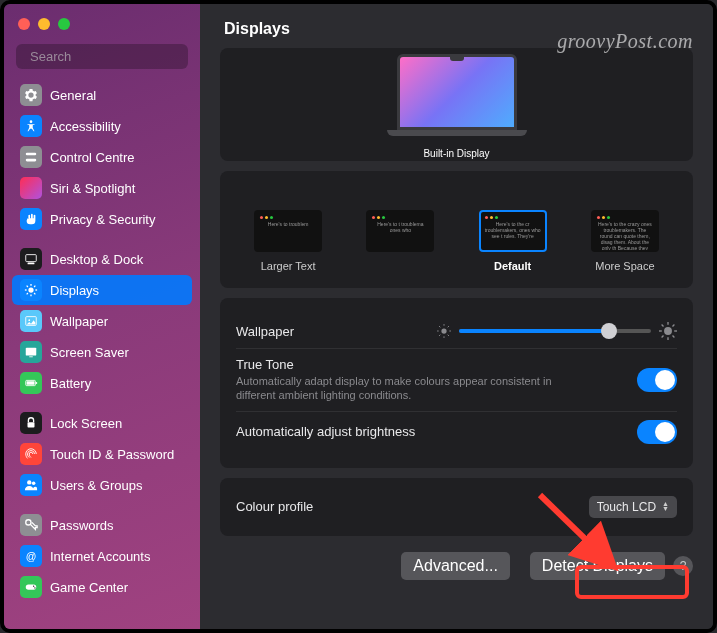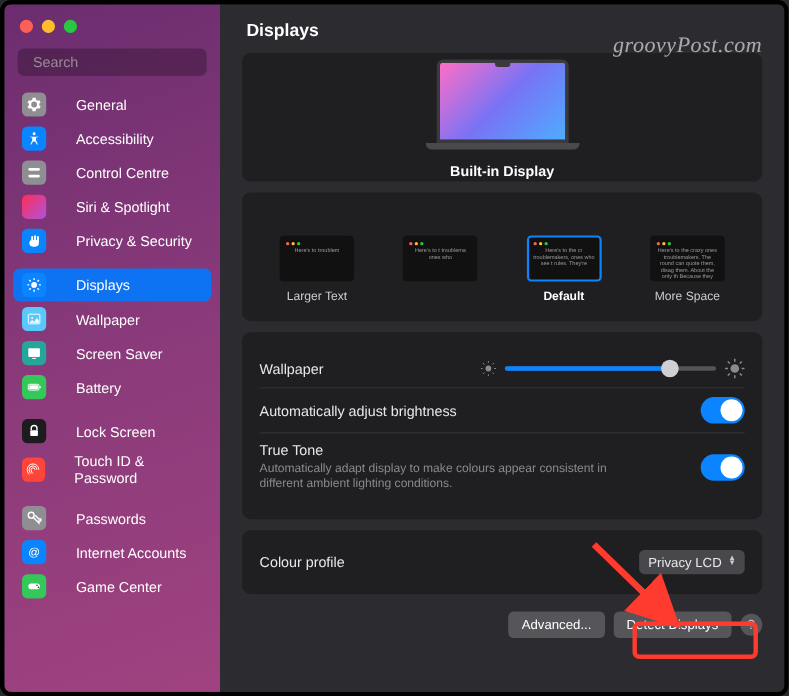--- a/index.html
+++ b/index.html
@@ -9,38 +9,38 @@
 .traffic { display:flex; gap:8px; padding:14px 14px 10px; }
 .dot { width:12px; height:12px; border-radius:50%; }
 .dot.red{background:#ff5f57}.dot.yel{background:#febc2e}.dot.grn{background:#28c840}
 .search-wrap{ padding:4px 12px 10px; }
 .search { display:flex; align-items:center; background:rgba(0,0,0,0.25); border-radius:6px; padding:5px 8px; }
 .search svg{ width:14px; height:14px; fill:#9a8a9a; margin-right:6px;}
 .search input{ background:none; border:none; color:#ccc; font-size:13px; outline:none; flex:1;}
 .search input::placeholder{color:#9a8a9a;}
 .nav { flex:1; overflow-y:auto; padding:0 8px 8px; }
 .nav-group { margin-bottom:10px; }
-.nav-item { display:flex; align-items:center; padding:4px 8px; border-radius:6px; cursor:pointer; margin:1px 0;gap:19px;}
+.nav-item { display:flex; align-items:center; padding:4px 8px; border-radius:6px; cursor:pointer; margin:1px 0;}
 .nav-item.sel { background:rgba(0,122,255,0.9); }
 .nav-item .ic { width:22px; height:22px; border-radius:5px; display:flex; align-items:center; justify-content:center; margin-right:8px; font-size:13px;}
 .nav-item .lbl { color:#fff; font-size:13px; }
 .ic-gen{background:#8e8e93}.ic-app{background:#1c1c1e}.ic-acc{background:#0a84ff}.ic-cc{background:#8e8e93}.ic-siri{background:linear-gradient(135deg,#ff2d55,#af52de)}.ic-priv{background:#0a84ff}.ic-desk{background:#1c1c1e}.ic-disp{background:#0a84ff}.ic-wall{background:#5ac8fa}.ic-ss{background:#26a69a}.ic-bat{background:#34c759}.ic-lock{background:#1c1c1e}.ic-touch{background:#ff453a}.ic-users{background:#0a84ff}.ic-pass{background:#8e8e93}.ic-net{background:#0a84ff}.ic-game{background:#34c759}
 .ic svg{width:14px;height:14px;fill:#fff;}
 .main { flex:1; background:#2c2c30; display:flex; flex-direction:column; position:relative;}
 .titlebar { padding:16px 24px 10px; }
 .titlebar h1{ color:#fff; font-size:16px; font-weight:700;}
 .watermark{ position:absolute; top:26px; right:20px; font-family:Georgia,serif; font-size:20px; color:rgba(255,255,255,0.6); font-style:italic; letter-spacing:0.5px;}
 .content { padding:0 20px 16px; overflow-y:auto; flex:1;}
 .panel { background:#1f1f22; border-radius:8px; padding:16px; margin-bottom:10px;}
 .display-hero { text-align:center; padding-top:6px; padding-bottom:2px;}
 .laptop { width:140px; height:88px; margin:0 auto 6px; position:relative;}
 .laptop .screen{ width:120px; height:76px; background:linear-gradient(135deg,#ff6ec7 0%,#7873f5 50%,#4facfe 100%); border-radius:6px 6px 0 0; border:3px solid #3a3a3e; margin:0 auto; position:relative;}
 .laptop .notch{position:absolute;top:0;left:50%;transform:translateX(-50%);width:14px;height:4px;background:#3a3a3e;border-radius:0 0 3px 3px;}
 .laptop .base{ width:140px; height:6px; background:#4a4a4e; border-radius:0 0 8px 8px; margin:0 auto;}
-.display-name{ color:#fff; font-size:13px; font-weight:700;}
+.display-name{ color:#fff; font-size:10px; font-weight:400;}
 .scale-row{ display:flex; justify-content:space-around; gap:8px;}
 .scale-opt{ flex:1; text-align:center; cursor:pointer;margin-top:23px;}
 .scale-thumb{ width:68px; height:42px; background:#111; border-radius:4px; margin:0 auto 8px; padding:4px; border:2px solid transparent; font-size:5px; color:#999; line-height:1.2; overflow:hidden;}
 .scale-opt.sel .scale-thumb{ border-color:#0a84ff;}
 .thumb-dots{display:flex;gap:2px;margin-bottom:2px;}
 .thumb-dots span{width:3px;height:3px;border-radius:50%;}
 .thumb-dots .r{background:#ff5f57}.thumb-dots .y{background:#febc2e}.thumb-dots .g{background:#28c840}
 .scale-lbl{ color:#ccc; font-size:11px;}
 .scale-opt.sel .scale-lbl{ color:#fff; font-weight:600;}
 .setting-row{ display:flex; align-items:center; justify-content:space-between; padding:8px 0;}
@@ -50,21 +50,21 @@
 .bright-ctrl{display:flex;align-items:center;gap:8px;flex:1;justify-content:flex-end;max-width:240px;}
 .sun{width:14px;height:14px;fill:#8a8a8e;}
 .slider{ flex:1; height:4px; background:#555; border-radius:2px; position:relative;}
 .slider-fill{ height:100%; background:#0a84ff; border-radius:2px;}
 .slider-thumb{ width:16px; height:16px; background:#d0d0d4; border-radius:50%; position:absolute; top:-6px; transform:translateX(-50%);}
 .toggle{ width:40px; height:24px; background:#0a84ff; border-radius:12px; position:relative; cursor:pointer;}
 .toggle::after{content:"";width:20px;height:20px;background:#fff;border-radius:50%;position:absolute;top:2px;right:2px;}
 .select-pop{ background:#48484c; color:#e8e8ea; font-size:12px; padding:4px 8px; border-radius:5px; display:flex; align-items:center; gap:6px; cursor:pointer;}
 .chev-ud{display:flex;flex-direction:column;font-size:7px;line-height:0.7;color:#ccc;}
 .footer-btns{ display:flex; justify-content:flex-end; align-items:center; gap:8px; padding:6px 0 0;}
-.btn{ background:#56565a; color:#fff; font-size:12px; padding:5px 12px; border-radius:5px; cursor:pointer; border:none;}
+.btn{ background:#56565a; color:#fff; font-size:16px; padding:5px 12px; border-radius:5px; cursor:pointer; border:none;margin-left:12px;}
 .help{ width:20px; height:20px; border-radius:50%; background:#56565a; color:#ccc; display:flex; align-items:center; justify-content:center; font-size:12px; cursor:pointer;}
 .callout-box{ position:absolute; border:4px solid #ff3b30; border-radius:6px; pointer-events:none;}
 .callout-arrow{ position:absolute; pointer-events:none;}
 </style>
 </head>
 <body>
 
 <div class="window">
   <aside class="sidebar">
     <div class="traffic">
@@ -119,20 +119,29 @@
           <div class="nav-item">
             <div class="ic ic-priv">
               <svg viewBox="0 0 16 16">
                 <path d="M5 8V4a1 1 0 012 0v3h1V3a1 1 0 012 0v4h1V4a1 1 0 012 0v6a4 4 0 01-4 4H7a4 4 0 01-4-4l1-3z"></path>
               </svg>
             </div>
             <span class="lbl">Privacy &amp; Security</span>
           </div>
         </div>
         <div class="nav-group">
+          <div class="nav-item">
+            <div class="ic ic-desk">
+              <svg viewBox="0 0 16 16">
+                <rect x="2" y="3" width="12" height="8" rx="1" fill="none" stroke="#fff"></rect>
+                <rect x="4" y="12" width="8" height="2" rx="1"></rect>
+              </svg>
+            </div>
+            <span class="lbl">Desktop &amp; Dock</span>
+          </div>
           <div class="nav-item sel">
             <div class="ic ic-disp">
               <svg viewBox="0 0 16 16">
                 <circle cx="8" cy="8" r="3"></circle>
                 <g stroke="#fff" stroke-width="1.5">
                   <line x1="8" y1="1" x2="8" y2="3"></line>
                   <line x1="8" y1="13" x2="8" y2="15"></line>
                   <line x1="1" y1="8" x2="3" y2="8"></line>
                   <line x1="13" y1="8" x2="15" y2="8"></line>
                   <line x1="3" y1="3" x2="4.5" y2="4.5"></line>
@@ -184,20 +193,30 @@
             </div>
             <span class="lbl">Lock Screen</span>
           </div>
           <div class="nav-item">
             <div class="ic ic-touch">
               <svg viewBox="0 0 16 16">
                 <path d="M8 2a6 6 0 00-6 6c0 2 1 4 2 5M8 4a4 4 0 00-4 4c0 2 1 3 2 4M8 6a2 2 0 00-2 2c0 2 1 3 2 4M8 2a6 6 0 016 6M8 4a4 4 0 014 4M8 6a2 2 0 012 2" fill="none" stroke="#fff" stroke-width="1"></path>
               </svg>
             </div>
             <span class="lbl">Touch ID &amp; Password</span>
+          </div>
+          <div class="nav-item">
+            <div class="ic ic-users">
+              <svg viewBox="0 0 16 16">
+                <circle cx="6" cy="5" r="2.5"></circle>
+                <circle cx="11" cy="6" r="2"></circle>
+                <path d="M1 14c0-3 2-5 5-5s5 2 5 5zM10 14c0-2 1-4 3-4s2 2 2 4z"></path>
+              </svg>
+            </div>
+            <span class="lbl">Users &amp; Groups</span>
           </div>
         </div>
         <div class="nav-group">
           <div class="nav-item">
             <div class="ic ic-pass">
               <svg viewBox="0 0 16 16">
                 <circle cx="5" cy="5" r="3" fill="none" stroke="#fff" stroke-width="1.5"></circle>
                 <path d="M7 7l6 6v-2h2v-2h-2l-4-4" stroke="#fff" stroke-width="1.5" fill="none"></path>
               </svg>
             </div>
@@ -309,37 +328,37 @@
                   <line x1="13.5" y1="8" x2="16" y2="8"></line>
                   <line x1="2.3" y1="2.3" x2="4" y2="4"></line>
                   <line x1="12" y1="12" x2="13.7" y2="13.7"></line>
                   <line x1="2.3" y1="13.7" x2="4" y2="12"></line>
                   <line x1="12" y1="4" x2="13.7" y2="2.3"></line>
                 </g>
               </svg>
           </div>
         </div>
         <div class="setting-row">
-          <div class="setting-label">Automatically adjust brightness</div>
-          <div class="toggle"></div>
-        </div>
-        <div class="setting-row">
           <div>
             <div class="setting-label">True Tone</div>
             <div class="setting-sub">Automatically adapt display to make colours appear consistent in different ambient lighting conditions.</div>
           </div>
+          <div class="toggle"></div>
+        </div>
+        <div class="setting-row">
+          <div class="setting-label">Automatically adjust brightness</div>
           <div class="toggle"></div>
         </div>
       </div>
 
       <div class="panel">
         <div class="setting-row" style="padding:2px 0;">
           <div class="setting-label">Colour profile</div>
           <div class="select-pop">
-            <span>Privacy LCD</span>
+            <span>Touch LCD</span>
             <span class="chev-ud">
                 <span>▲</span>
                 <span>▼</span>
               </span>
           </div>
         </div>
       </div>
 
       <div class="footer-btns">
         <button class="btn">Advanced...</button>

